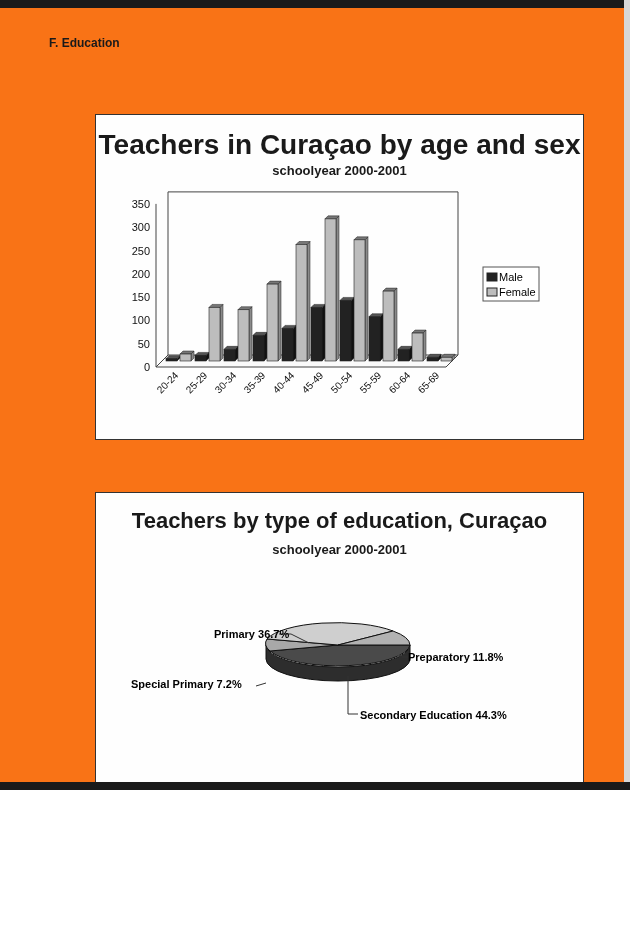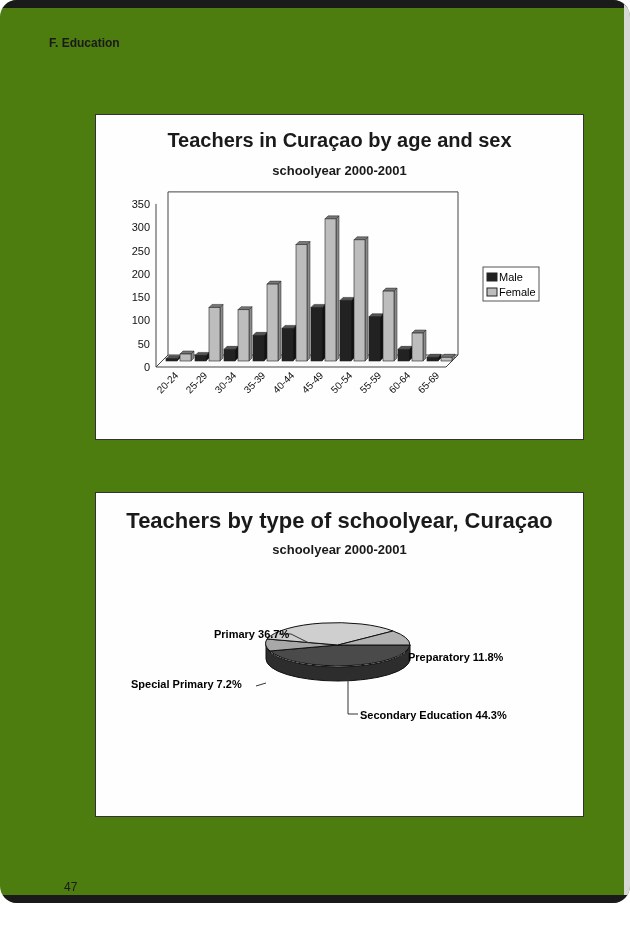--- a/index.html
+++ b/index.html
@@ -1,26 +1,26 @@
 <!DOCTYPE html>
 <html><head>
 <meta charset="utf-8">
 <style>
   body { margin:0; background:#fff; }
-  .page { position:relative; width:630px; height:903px; background:#4d7c0f; overflow:hidden; font-family:"Liberation Sans", sans-serif; color:#1a1a1a;border-radius:17px; }
+  .page { position:relative; width:630px; height:790px; background:#f97316; overflow:hidden; font-family:"Liberation Sans", sans-serif; color:#1a1a1a; }
   .topbar { position:absolute; left:0; top:0; width:630px; height:8px; background:#1a1a1a; }
   .botbar { position:absolute; left:0; bottom:0; width:630px; height:8px; background:#1a1a1a; }
   .rightedge { position:absolute; right:0; top:0; width:6px; height:927px; background:#d8d8d8; }
   .section { position:absolute; left:49px; top:36px; font-weight:bold; font-size:12px; }
   .pagenum { position:absolute; left:64px; top:880px; font-size:12px; }
   .frame { position:absolute; border:1.5px solid #333; background:#fefefe; }
   .f1 { left:95px; top:114px; width:487px; height:324px; }
   .f2 { left:95px; top:492px; width:487px; height:323px; }
   .ctitle { position:absolute; left:0; width:100%; text-align:center; font-weight:bold; }
-  .t1 { top:14px; font-size:20px; }
+  .t1 { top:14px; font-size:28px; }
   .s1 { top:48px; font-size:13px; }
   .t2 { top:15px; font-size:22px; }
   .s2 { top:49px; font-size:13px; }
   svg text { font-family:"Liberation Sans", sans-serif; }
 </style>
 </head>
 <body>
 
 <div class="page">
   <div class="topbar"></div>
@@ -117,21 +117,21 @@
           <rect x="387" y="152" width="56" height="34" fill="#fff" stroke="#555" stroke-width="1"></rect>
           <rect x="391" y="158" width="10" height="8" fill="#222222" stroke="#222"></rect>
           <rect x="391" y="173" width="10" height="8" fill="#bdbdbd" stroke="#222"></rect>
           <text x="403" y="166" font-size="11">Male</text>
           <text x="403" y="181" font-size="11">Female</text>
         </g>
       </svg>
   </div>
 
   <div class="frame f2">
-    <div class="ctitle t2">Teachers by type of schoolyear, Curaçao</div>
+    <div class="ctitle t2">Teachers by type of education, Curaçao</div>
     <div class="ctitle s2">schoolyear 2000-2001</div>
     <svg width="487" height="323" style="position:absolute;left:0;top:0;">
 
       <path d="M170,152 L170,166 A72,22 0 0 0 314,166 L314,152 A72,22 0 0 1 170,152 Z" fill="#2d2d2d" stroke="#111" stroke-width="1"></path>
 
       <path d="M242,152 L314,152 A72,22 0 0 1 174,158 Z" fill="#4a4a4a" stroke="#111" stroke-width="1"></path>
 
       <path d="M242,152 L174,158 A72,22 0 0 1 171,146 Z" fill="#a8a8a8" stroke="#111" stroke-width="1"></path>
 
       <path d="M242,152 L171,146 A72,22 0 0 1 297,138 Z" fill="#cfcfcf" stroke="#111" stroke-width="1"></path>

